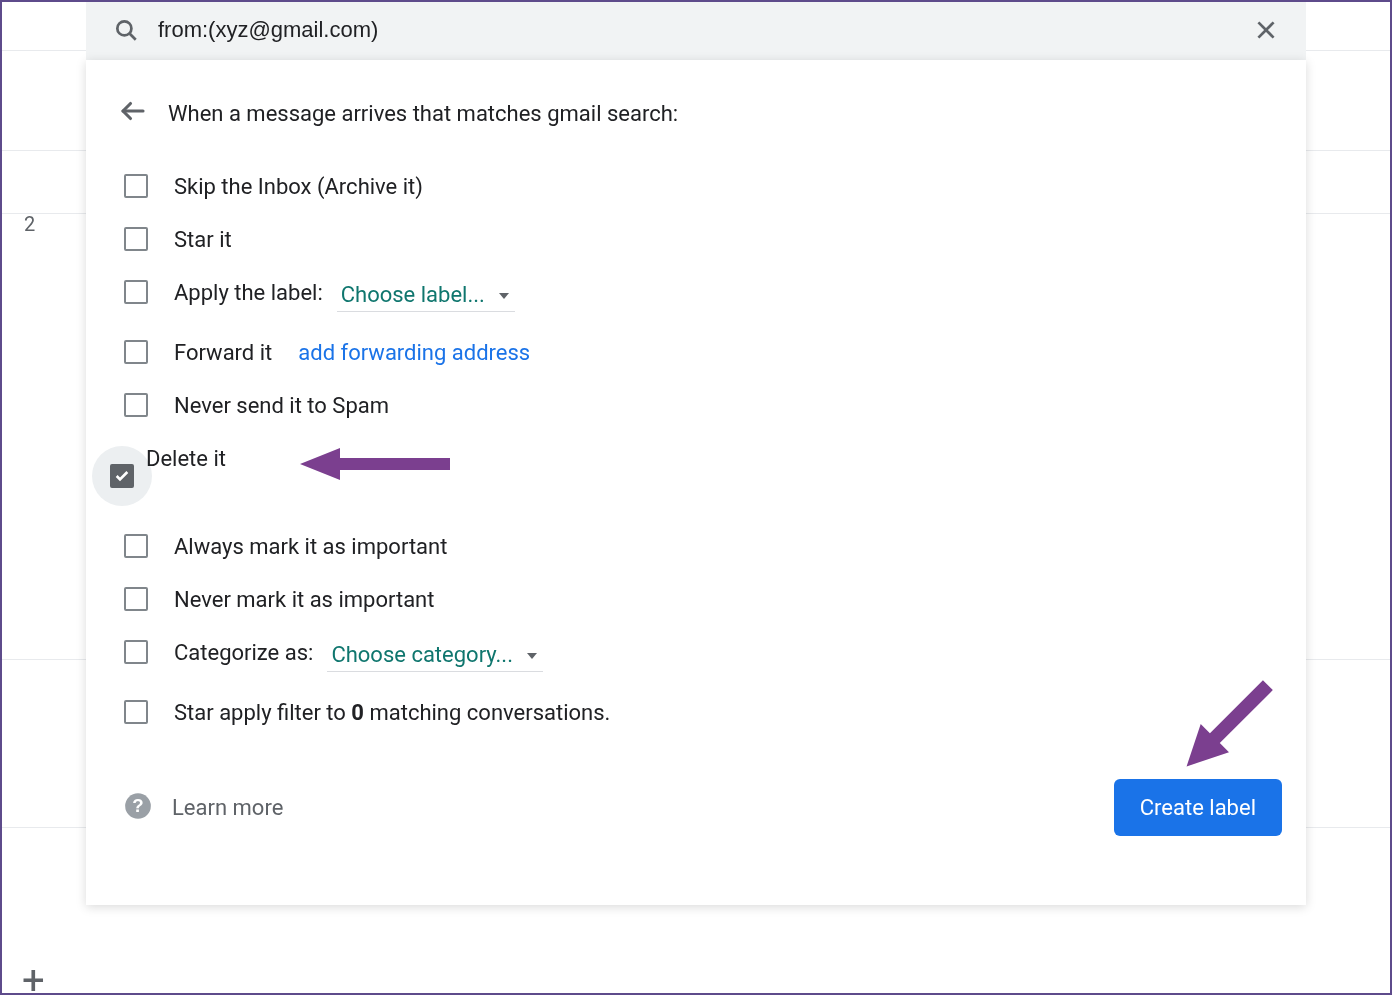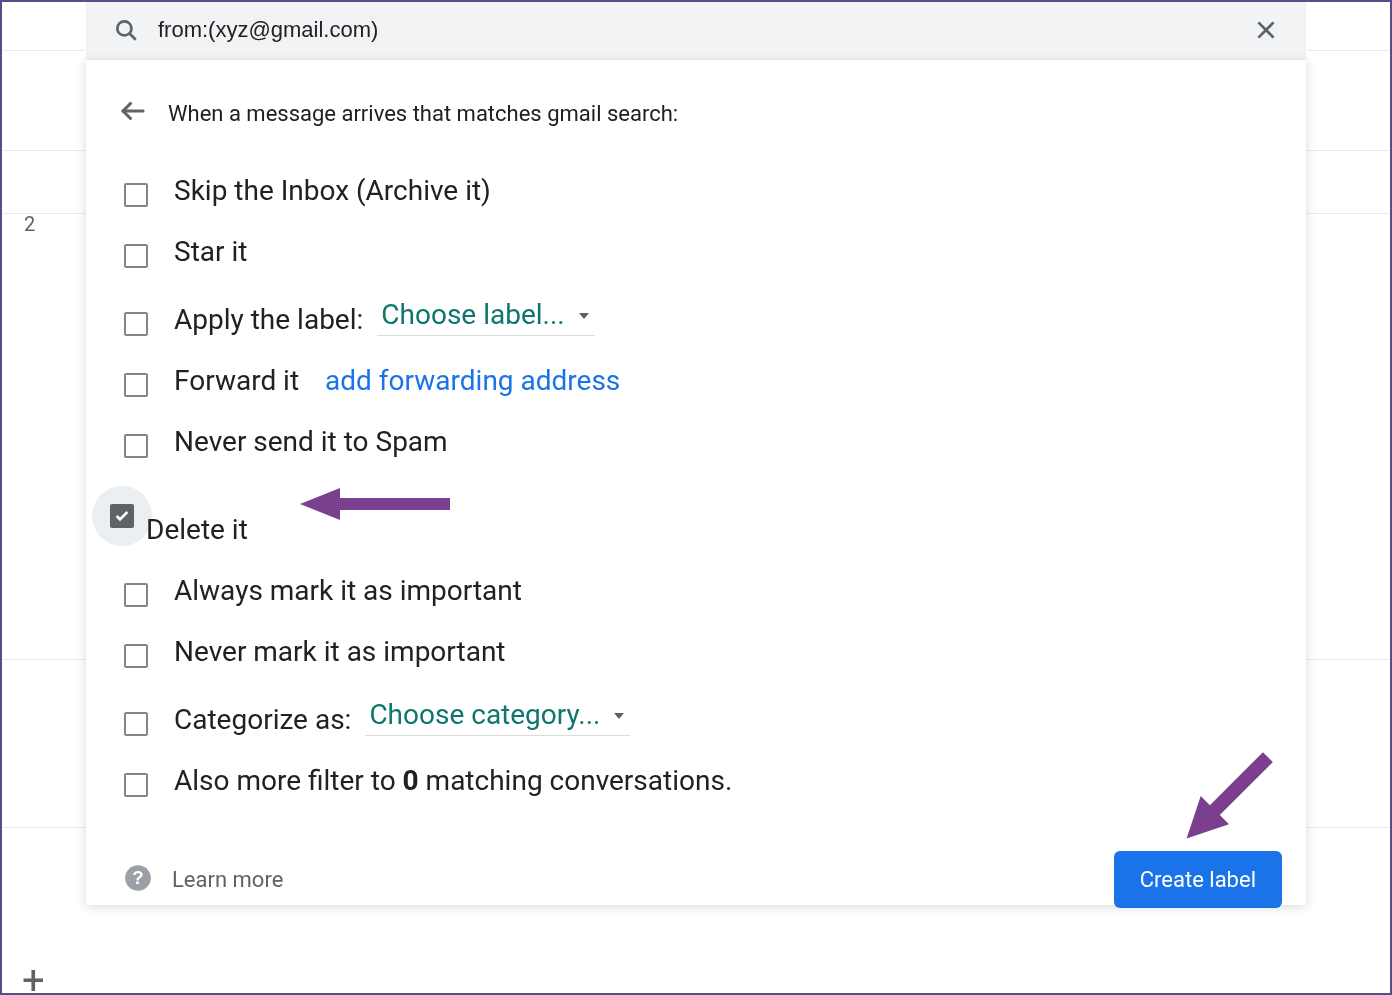--- a/index.html
+++ b/index.html
@@ -80,24 +80,24 @@
     margin-bottom: 30px;
     gap: 20px;
     padding-left: 8px;
   }
   .panel-header .title {
     font-size: 22px;
     color: #202124;
   }
   .option-row {
     display: flex;
-    align-items: flex-end;
+    align-items: flex-start;
     gap: 26px;
     padding: 14px 0 14px 14px;
-    font-size: 28px;
+    font-size: 22px;
     color: #202124;
     position: relative;
   }
   .checkbox {
     width: 24px;
     height: 24px;
     border: 2px solid #80868b;
     border-radius: 2px;
     flex-shrink: 0;
     display: flex;
@@ -277,21 +277,21 @@
     <span>Categorize as:</span>
     <span class="select-placeholder" style="margin-left:-12px">
       <span>Choose category...</span>
       <span class="tri"></span>
     </span>
   </div>
 
   <div class="option-row">
     <span class="checkbox"></span>
     <span>
-      <span>Also more filter to </span><span class="bold">0</span><span> matching conversations.</span>
+      <span>Star apply filter to </span><span class="bold">0</span><span> matching conversations.</span>
     </span>
   </div>
 
   <div class="footer-row">
     <div class="footer-left">
       <span>
         <svg width="28" height="28" viewBox="0 0 24 24">
             <circle cx="12" cy="12" r="11" fill="#9aa0a6"></circle>
             <text x="12" y="17" text-anchor="middle" font-size="16" font-family="Arial" font-weight="bold" fill="#fff">?</text>
           </svg>

